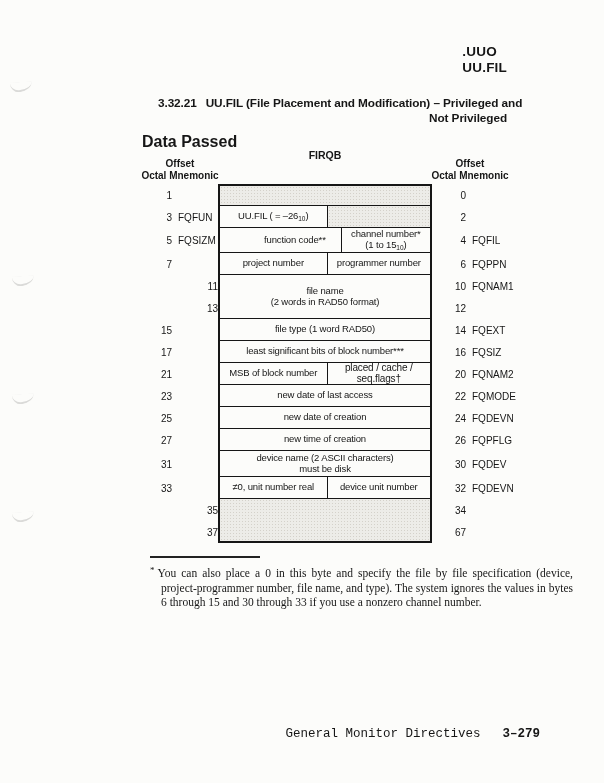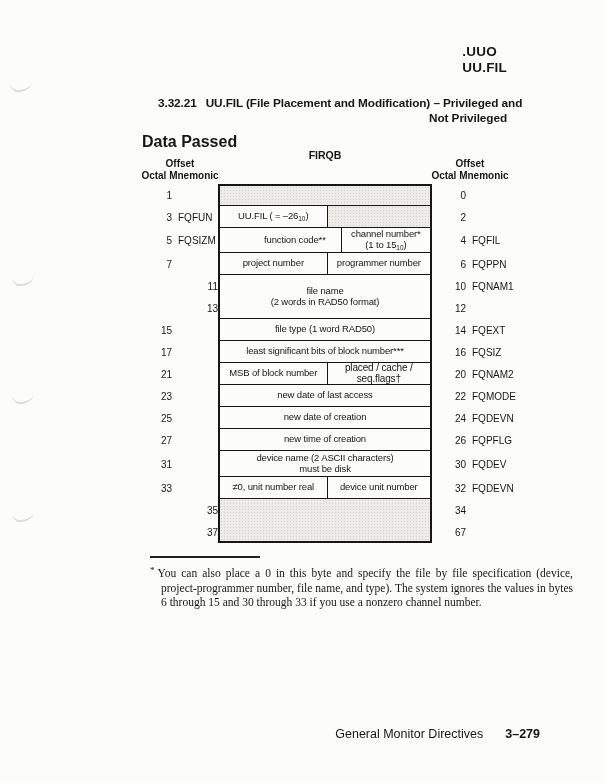--- a/index.html
+++ b/index.html
@@ -86,21 +86,21 @@
   .fnrule{position:absolute;left:150px;top:556px;width:110px;border-top:2px solid #222;}
   .footnote{
     position:absolute;left:150px;top:563px;width:412px;
     font-family:"Liberation Serif", serif;font-size:11.5px;line-height:14.5px;
     text-align:justify;padding-left:11px;text-indent:-11px;
   }
   .footnote .fnmark{font-size:9px;vertical-align:4px;margin-right:3px;}
   
   .footer{
     position:absolute;top:727px;right:64px;
-    font-family:Liberation Sans, sans-serif;font-size:12.5px;margin-left:48px;
+    font-family:Liberation Mono, monospace;font-size:12.5px;margin-left:48px;
   }
   .footer .pageno{font-weight:bold;margin-left:22px;}
 </style>
 </head>
 <body>
 
 <div class="page">
 
   <div class="mark" style="left:10px;top:82px;"></div>
   <div class="mark" style="left:12px;top:276px;"></div>

